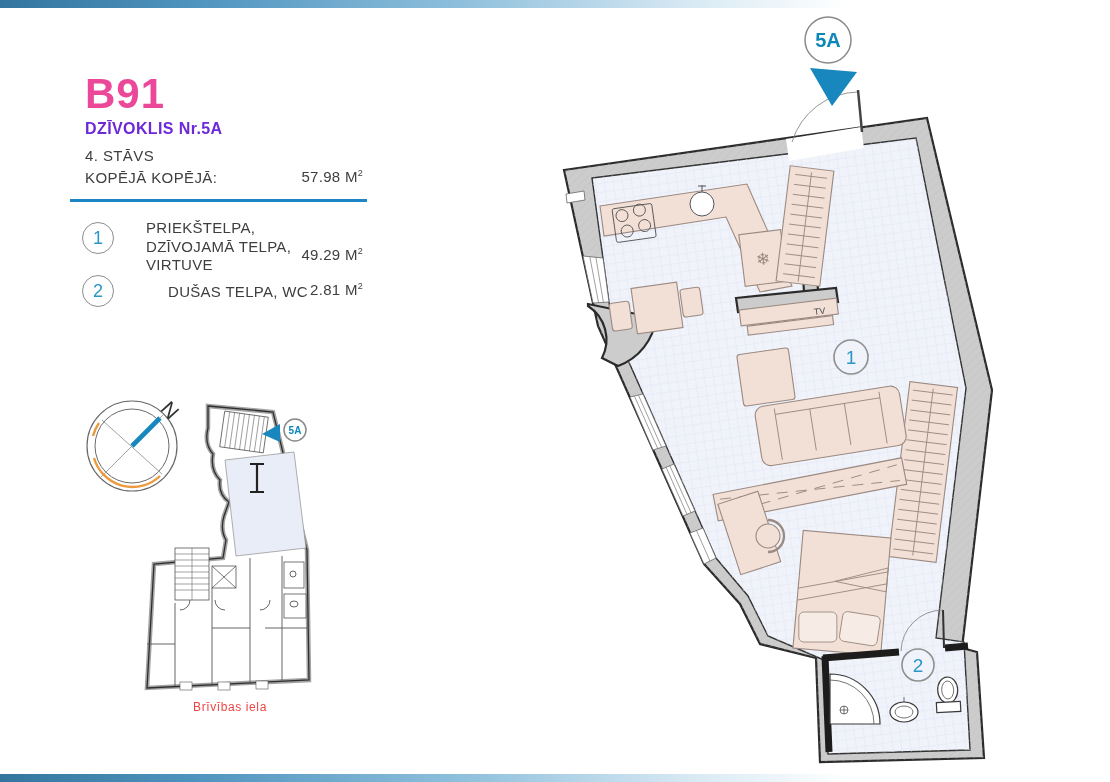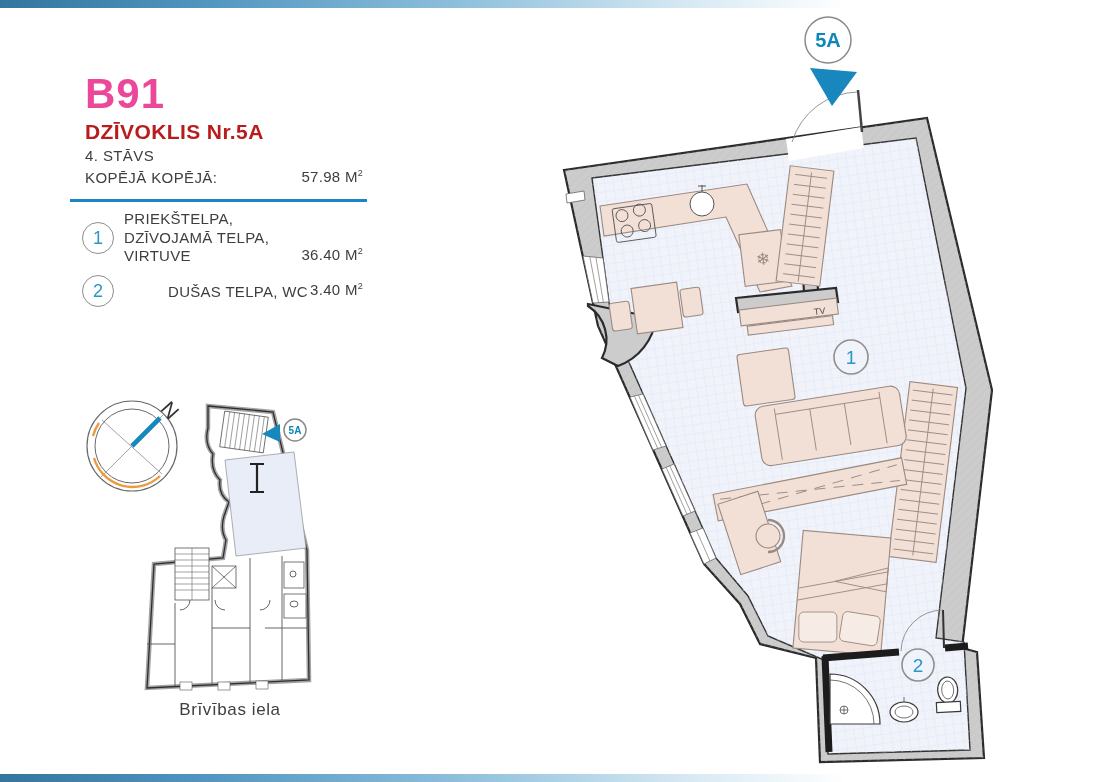--- a/index.html
+++ b/index.html
@@ -6,39 +6,39 @@
   #page{position:relative;width:1110px;height:782px;background:#ffffff;overflow:hidden;
         font-family:"Liberation Sans",sans-serif;color:#3e3e3e;}
   .bar{position:absolute;left:0;width:892px;height:8px;
        background:linear-gradient(90deg,#33759e 0%,#4f94bf 22%,#8fc0dc 52%,#d9eaf4 78%,#ffffff 95%);}
   #bar-top{top:0;}
   #bar-bottom{top:774px;}
 
   
   .code{position:absolute;left:85px;top:70px;font-size:42px;font-weight:700;
         color:#ec4899;letter-spacing:1px;}
-  .apt{position:absolute;left:85px;top:120px;font-size:21px;font-weight:700;
-       color:#b91c1c;letter-spacing:.4px;}
+  .apt{position:absolute;left:85px;top:120px;font-size:16px;font-weight:700;
+       color:#6d28d9;letter-spacing:.4px;}
   .floor{position:absolute;left:85px;top:147px;font-size:15px;letter-spacing:.4px;}
   .arealabel{position:absolute;left:85px;top:169px;font-size:15px;letter-spacing:.4px;}
   .areaval{position:absolute;left:250px;width:113px;text-align:right;font-size:15px;letter-spacing:.3px;}
   #total-area{top:168px;}
   sup{font-size:9px;}
   .sep{position:absolute;left:70px;top:199px;width:297px;height:3px;background:#1c85c4;}
   .numcircle{position:absolute;width:30px;height:30px;border:1.6px solid #8d8d8d;border-radius:50%;
              text-align:center;line-height:30px;font-size:18px;color:#2a97c6;background:#fff;}
   #circle-1{left:82px;top:222px;}
   #circle-2{left:82px;top:275px;}
   .leglabel{position:absolute;left:124px;font-size:15px;line-height:18.5px;letter-spacing:.3px;}
-  #leg1{top:210px;}
+  #leg1{top:219px;margin-left:22px;}
   #leg2{top:283px;margin-left:44px;}
   #area-1{top:246px;}
   #area-2{top:281px;}
   .street{position:absolute;left:120px;top:700px;width:220px;text-align:center;
-          font-size:17px;letter-spacing:.6px;color:#404040;}
+          font-size:12px;letter-spacing:.6px;color:#ef4444;}
   svg{position:absolute;}
   svg text{font-family:"Liberation Sans",sans-serif;}
 
   
   .wall{fill:#cccccc;stroke:#2b2b2b;stroke-width:2.2;}
   .wallhatch{fill:url(#hatch);stroke:none;}
   .floorpoly{fill:#f1f3fb;stroke:#333;stroke-width:1.4;}
   .floorgrid{fill:url(#grid);stroke:none;}
   .furn{fill:#f2dfd6;stroke:#9b8a81;stroke-width:1.1;}
   .furnline{stroke:#9b8a81;stroke-width:.9;fill:none;}
@@ -74,30 +74,30 @@
   </div>
   <div class="sep"></div>
 
   <div id="circle-1" class="numcircle">1</div>
   <div id="leg1" class="leglabel">
     <div>PRIEKŠTELPA,</div>
     <div>DZĪVOJAMĀ TELPA,</div>
     <div>VIRTUVE</div>
   </div>
   <div id="area-1" class="areaval">
-    <span>36.40</span>
+    <span>49.29</span>
     <span>M</span><sup>2</sup>
   </div>
 
   <div id="circle-2" class="numcircle">2</div>
   <div id="leg2" class="leglabel">
     <div>DUŠAS TELPA, WC</div>
   </div>
   <div id="area-2" class="areaval">
-    <span>3.40</span>
+    <span>2.81</span>
     <span>M</span><sup>2</sup>
   </div>
 
   <svg style="left:84px;top:396px;" width="100" height="100" viewBox="0 0 100 100">
     <circle cx="48" cy="50" r="45" fill="none" stroke="#6a6a6a" stroke-width="1.2"></circle>
     <circle cx="48" cy="50" r="37" fill="none" stroke="#6a6a6a" stroke-width="1"></circle>
     <path d="M16,82 L80,18 M18,24 L78,78" stroke="#8a8a8a" stroke-width=".8" fill="none"></path>
     <path d="M10,62 A40,40 0 0 0 76,80" stroke="#ec9a3e" stroke-width="2.4" fill="none"></path>
     <path d="M9,40 A40,40 0 0 1 15,27" stroke="#ec9a3e" stroke-width="2.4" fill="none"></path>
     <line x1="48" y1="50" x2="76" y2="22" stroke="#1787bd" stroke-width="4.6"></line>

